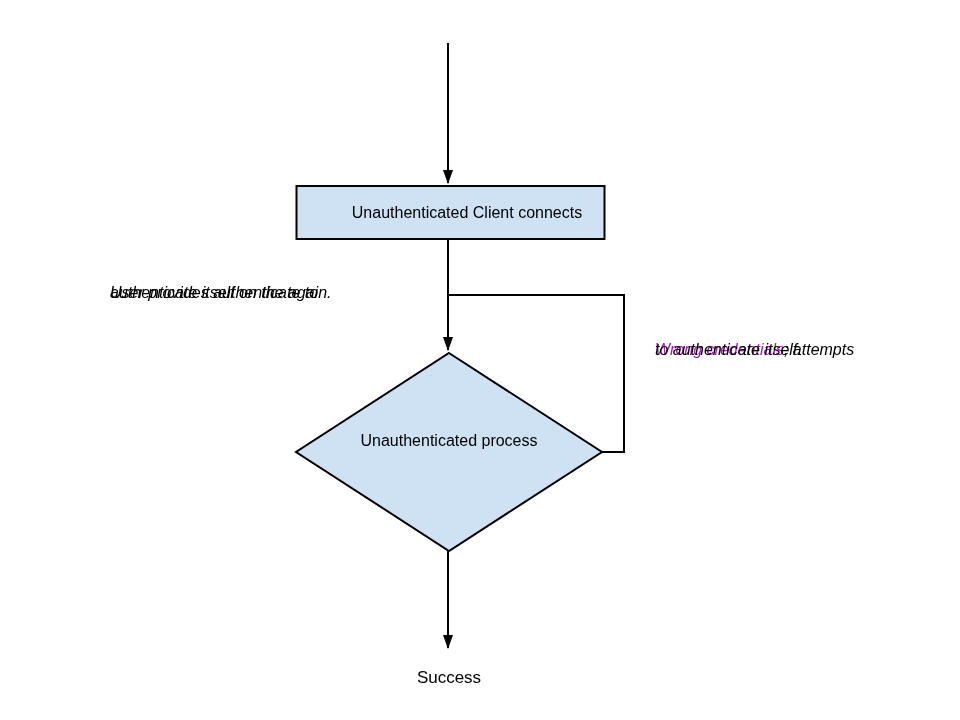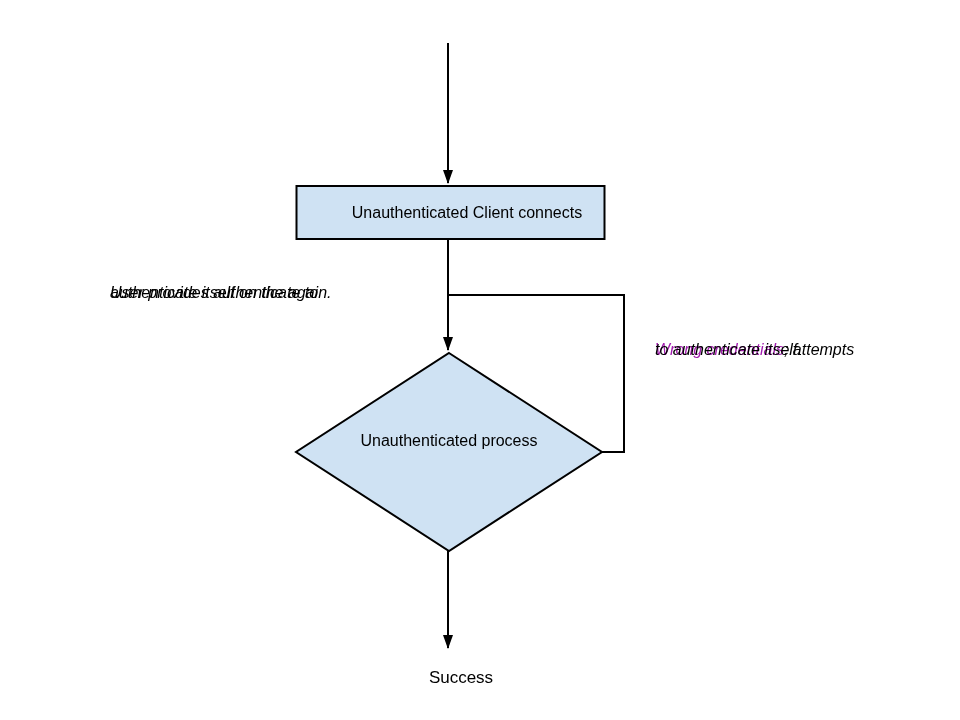--- a/index.html
+++ b/index.html
@@ -95,16 +95,16 @@
       <div>authenticate itself on the again.</div>
     </div>
 
     <div class="note" style="left:655px; top:339px;">
       <div>
         <span class="error-text">Wrong credentials</span><span>; attempts</span>
       </div>
       <div>to authenticate itself.</div>
     </div>
 
-    <div class="success-label" style="left:411px; top:668px; width:100px;">Success</div>
+    <div class="success-label" style="left:399px; top:668px; width:100px;">Success</div>
 
   </div>
 </div>
 
 </body></html>

